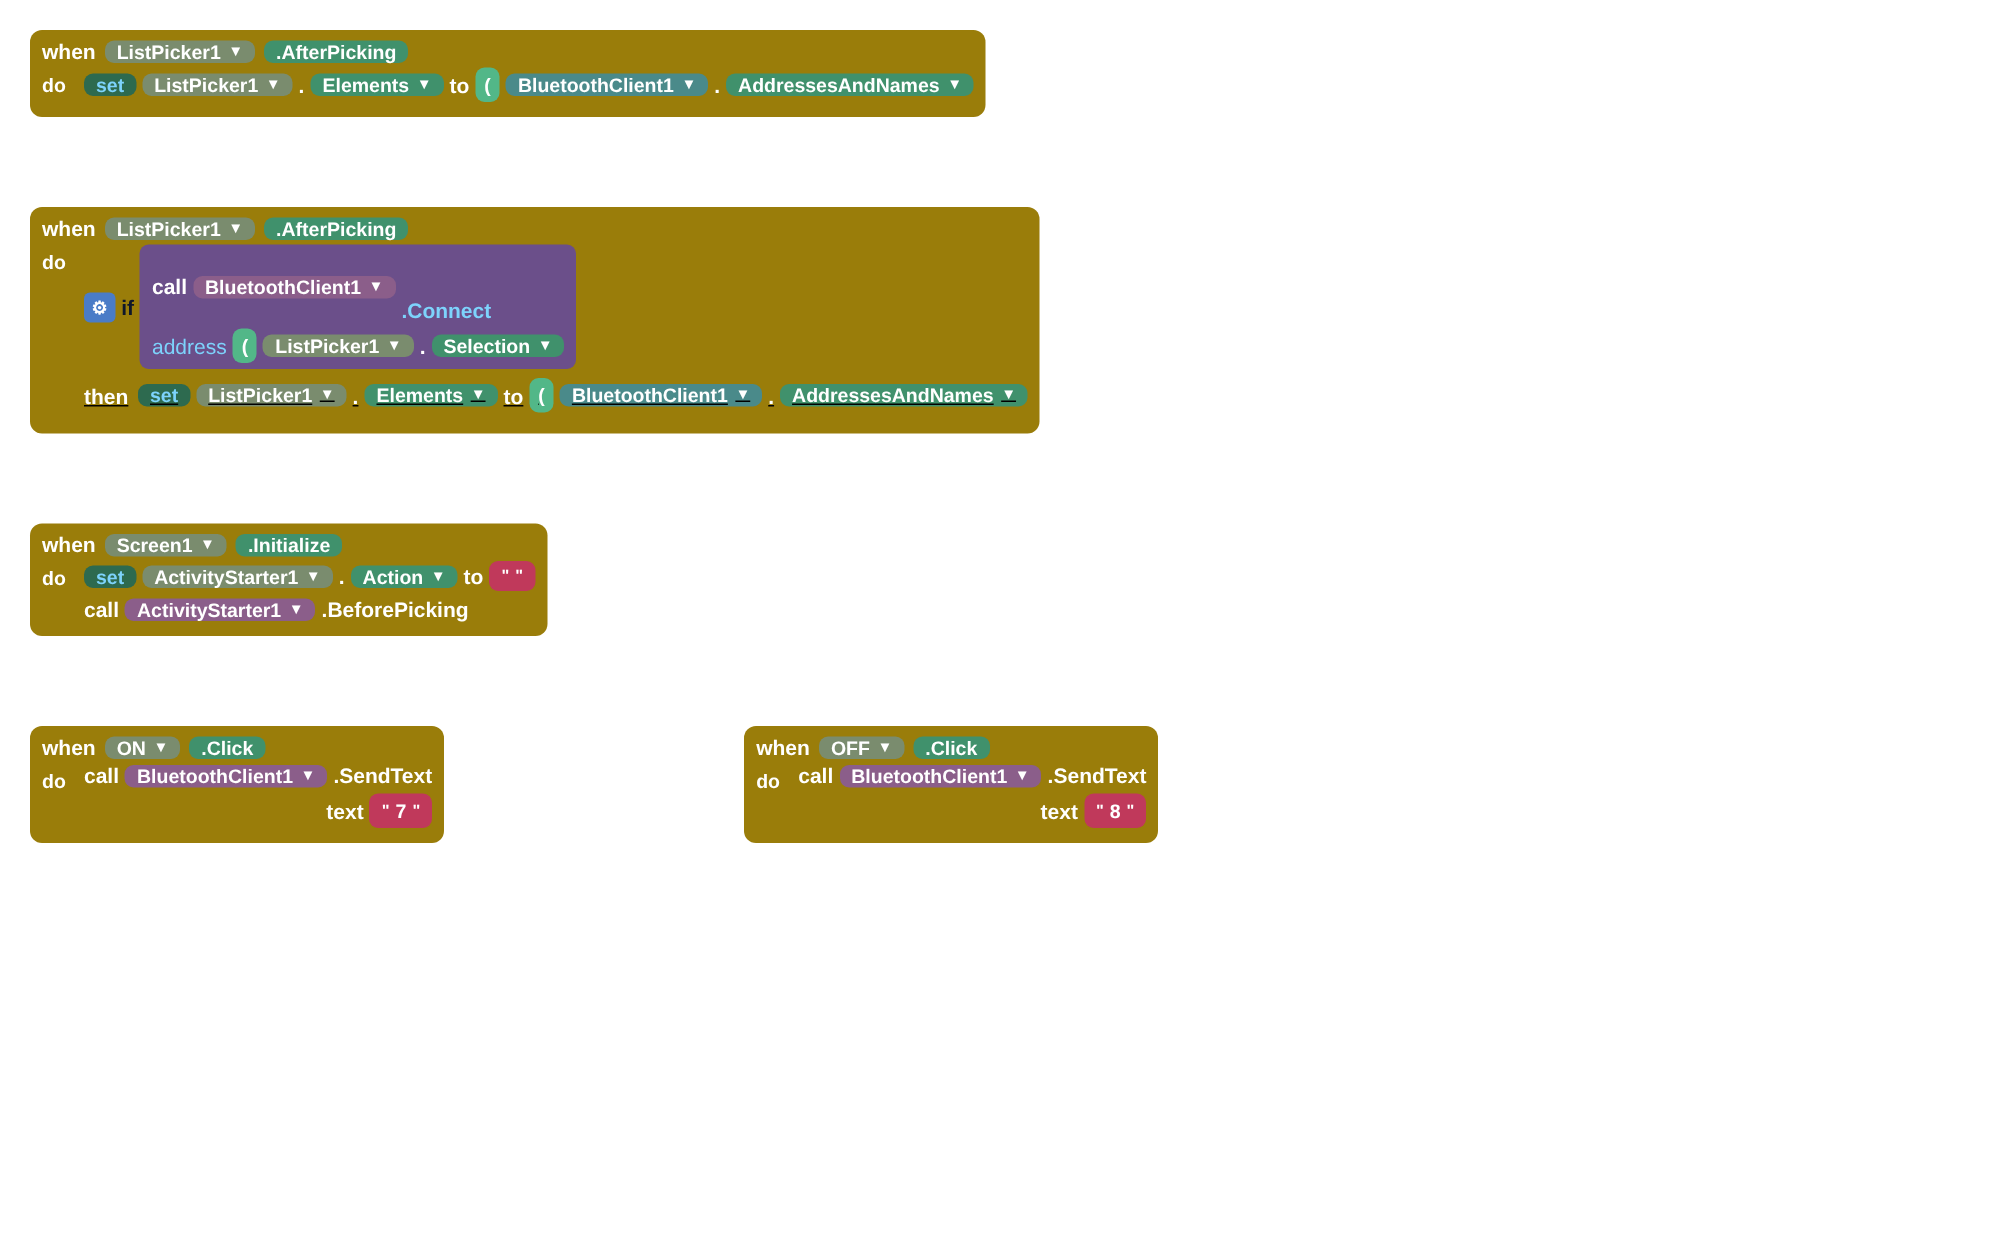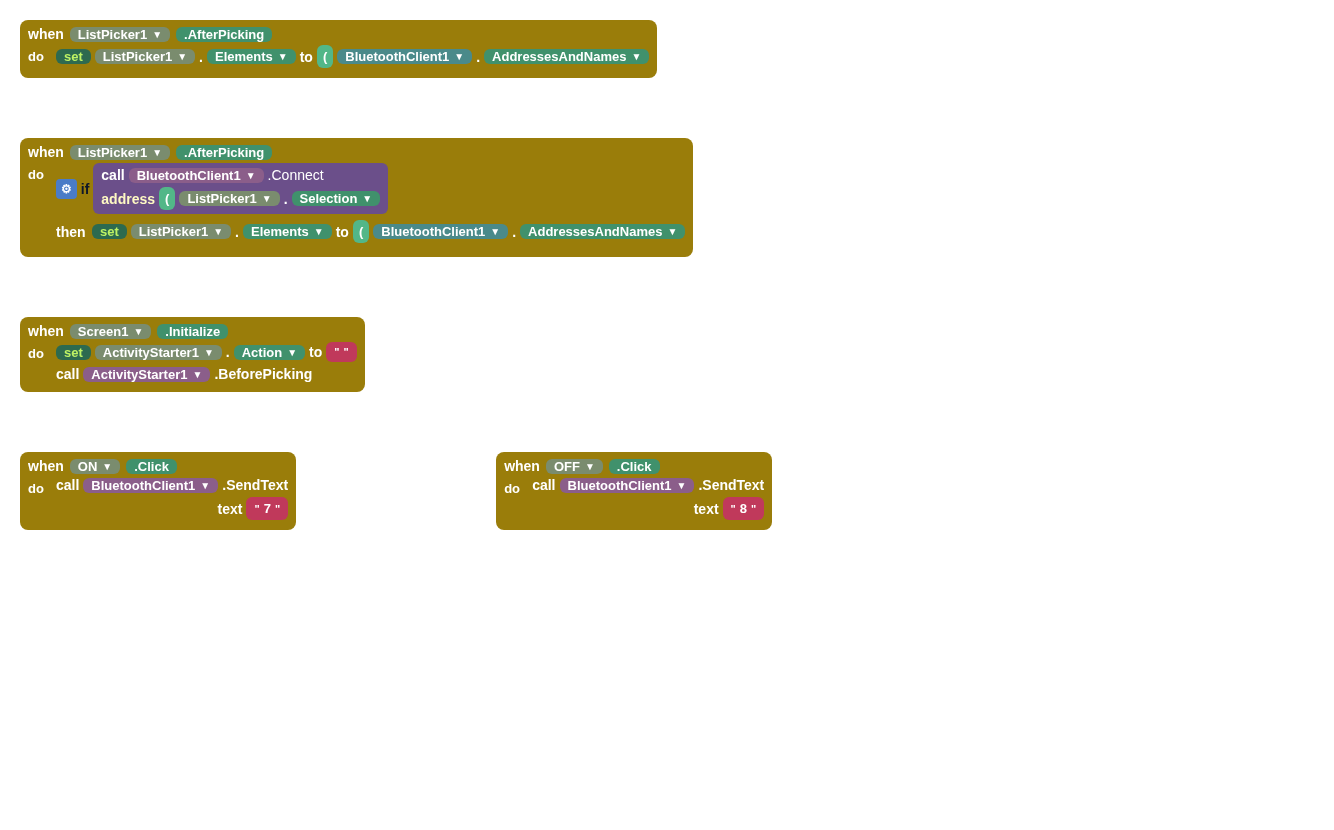--- a/index.html
+++ b/index.html
@@ -5,21 +5,21 @@
     * { box-sizing: border-box; margin: 0; padding: 0; }
     body {
       background: #fff;
       font-family: 'Arial', sans-serif;
       font-size: 14px;
       font-weight: bold;
       padding: 10px;
       width: 1334px;
       min-height: 830px;
     }
-    .dark-green { background: #2D6A4F; color: #bef264; border-radius: 6px; padding: 4px 8px; }
+    .dark-green { background: #2D6A4F; color: #7dd3fc; border-radius: 6px; padding: 4px 8px; }
     .med-green { background: #40916C; color: #fff; border-radius: 6px; padding: 4px 8px; }
     .mauve { background: #8B5E8A; color: #fff; border-radius: 6px; padding: 4px 8px; }
     .gray-green { background: #7A8C6E; color: #fff; border-radius: 6px; padding: 4px 8px; }
     .teal { background: #4A8A8A; color: #fff; border-radius: 6px; padding: 4px 8px; }
     .blue-icon { background: #4A7CC7; color: #fff; border-radius: 4px; padding: 3px 5px; font-size: 12px; }
 
     .chip {
       display: inline-flex;
       align-items: center;
       gap: 3px;
@@ -93,20 +93,21 @@
     .quote-mark {
       color: #fff;
       font-size: 11px;
     }
 
     .then-row {
       display: flex;
       align-items: center;
       gap: 4px;
       margin-top: 2px;
+      text-decoration: underline;
     }
 
     .paren-chip {
       background: #52B788;
       border-radius: 6px;
       padding: 4px 6px;
       color: #fff;
       font-weight: bold;
       font-size: 13px;
       display: inline-flex;
@@ -197,24 +198,24 @@
           <div style="display:flex;align-items:center;gap:4px;">
             <span class="blue-icon">⚙</span>
             <span style="color:#0f172a;font-weight:bold;">if</span>
             <div style="background:#6B4F8A;border-radius:6px;padding:4px 8px;display:inline-flex;flex-direction:column;gap:4px;">
               <div style="display:flex;align-items:center;gap:4px;">
                 <span style="color:#fff;font-weight:bold;">call</span>
                 <span class="chip mauve">
                   <span>BluetoothClient1</span>
                   <span class="dropdown-arrow">▼</span>
                 </span>
-                <span style="color:#ffffff;font-weight:normal;">.Connect</span>
+                <span style="color:#7dd3fc;font-weight:bold;margin-top:32px;">.Connect</span>
               </div>
               <div style="display:flex;align-items:center;gap:4px;justify-content:flex-end;">
-                <span style="color:#fef9c3;font-weight:bold;">address</span>
+                <span style="color:#7dd3fc;font-weight:normal;">address</span>
                 <span class="paren-chip">(</span>
                 <span class="chip gray-green">
                   <span>ListPicker1</span>
                   <span class="dropdown-arrow">▼</span>
                 </span>
                 <span style="color:#fff;font-weight:bold;">.</span>
                 <span class="chip med-green">
                   <span>Selection</span>
                   <span class="dropdown-arrow">▼</span>
                 </span>

